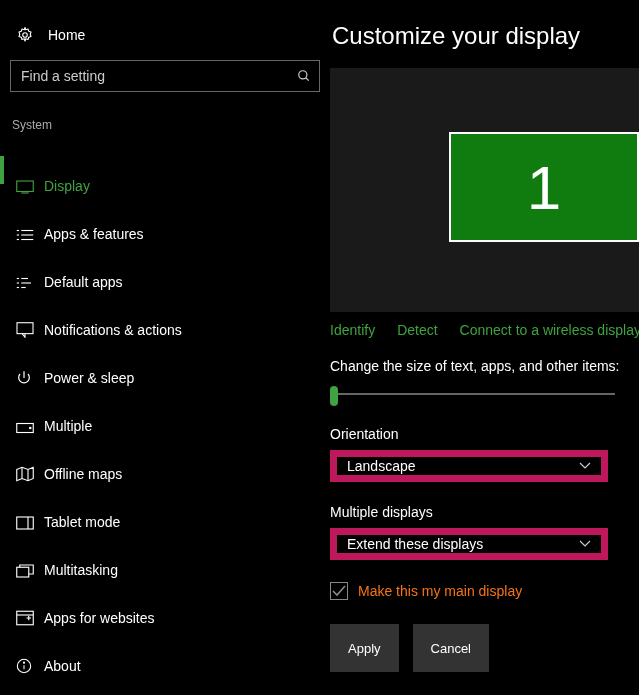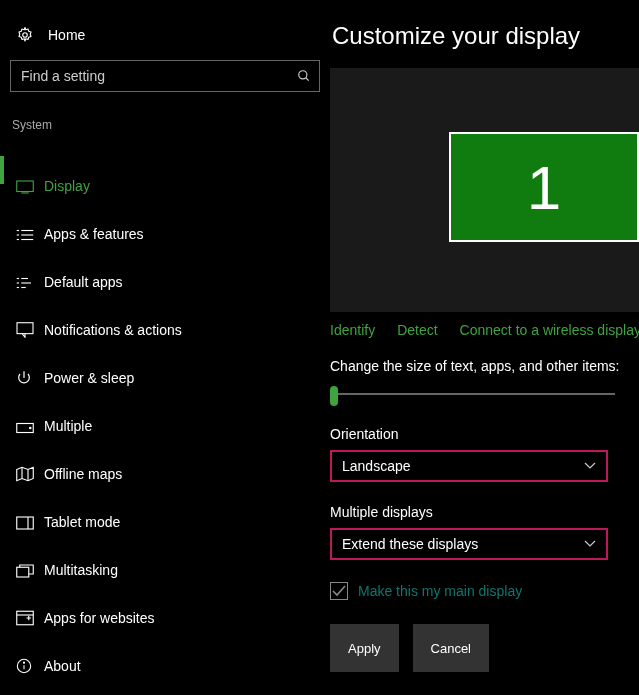--- a/index.html
+++ b/index.html
@@ -148,36 +148,36 @@
     background: #3fa33f;
     border-radius: 4px;
   }
   .field-label {
     font-size: 14px;
     margin-bottom: 8px;
   }
   .dropdown {
     width: 278px;
     height: 32px;
-    border: 2px solid #be185d;
+    border: 7px solid #be185d;
     background: #000;
     display: flex;
     align-items: center;
     justify-content: space-between;
     padding: 0 10px;
     margin-bottom: 22px;
     cursor: pointer;
     font-size: 14px;
   }
   .chev { font-size: 11px; color: #ccc; }
   .checkbox-row {
     display: flex;
     align-items: center;
     gap: 10px;
-    color: #0f766e;
+    color: #f97316;
     margin: 8px 0 24px 0;
   }
   .checkbox {
     width: 18px; height: 18px;
     border: 1px solid #888;
     display: flex;
     align-items: center;
     justify-content: center;
     font-size: 14px;
     color: #888;

